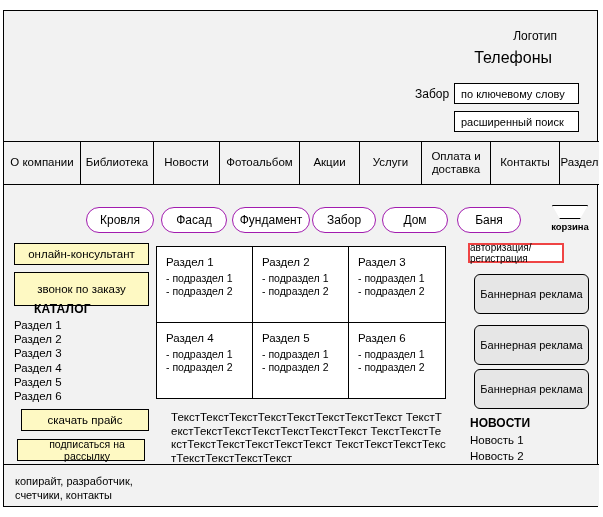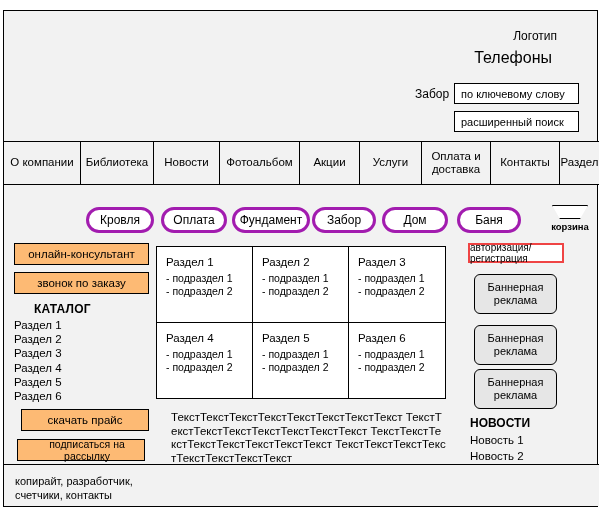--- a/index.html
+++ b/index.html
@@ -108,21 +108,21 @@
     left: 0;
     top: 174px;
     width: 595px;
     height: 56px;
   }
   .pill {
     position: absolute;
     top: 22px;
     height: 26px;
     background: #ffffff;
-    border: 3px solid #a21caf;
+    border: 1px solid #a21caf;
     border-radius: 13px;
     display: flex;
     align-items: center;
     justify-content: center;
     font-size: 12px;
     color: #000;
     box-sizing: border-box;
   }
   .cart-wrap {
     position: absolute;
@@ -150,32 +150,32 @@
     top: 16px;
     width: 56px;
     text-align: center;
     font-size: 9.5px;
     color: #000;
   }
 
   
   .boxlabel {
     position: absolute;
-    background: #fdba74;
+    background: #fef9c3;
     border: 1px solid #000;
     box-sizing: border-box;
     display: flex;
     align-items: center;
     justify-content: center;
     font-size: 11px;
     color: #000;
     text-align: center;
   }
   .lb-consultant { left: 10px; top: 232px; width: 135px; height: 22px; font-size: 11.5px; }
-  .lb-callorder  { left: 10px; top: 261px; width: 135px; height: 22px; font-size: 11.5px; }
+  .lb-callorder  { left: 10px; top: 261px; width: 135px; height: 34px; font-size: 11.5px; }
   .lb-price      { left: 17px; top: 398px; width: 128px; height: 22px; font-size: 11.5px; }
   .lb-subscribe  { left: 13px; top: 428px; width: 128px; height: 22px; font-size: 10.5px; padding-left: 12px; }
 
   .catalog-title {
     position: absolute;
     left: 10px;
     top: 291px;
     font-size: 12px;
     font-weight: bold;
     color: #000;
@@ -241,21 +241,21 @@
     box-sizing: border-box;
     display: flex;
     align-items: center;
     justify-content: center;
     font-size: 10px;
     color: #000;
   }
   .banner {
     position: absolute;
     left: 470px;
-    width: 83px;
+    width: 115px;
     height: 40px;
     background: #e6e6e6;
     border: 1px solid #000;
     border-radius: 6px;
     box-sizing: border-box;
     display: flex;
     align-items: center;
     justify-content: center;
     text-align: center;
     font-size: 11px;
@@ -324,21 +324,21 @@
       <div class="nav-item" style="width:80px">Фотоальбом</div>
       <div class="nav-item" style="width:60px">Акции</div>
       <div class="nav-item" style="width:62px">Услуги</div>
       <div class="nav-item" style="width:69px">Оплата и доставка</div>
       <div class="nav-item" style="width:69px">Контакты</div>
       <div class="nav-item" style="width:39px">Раздел</div>
     </div>
 
     <div class="pill-row">
       <div class="pill" style="left:82px;width:68px">Кровля</div>
-      <div class="pill" style="left:157px;width:66px">Оплата</div>
+      <div class="pill" style="left:157px;width:66px">Фасад</div>
       <div class="pill" style="left:228px;width:78px">Фундамент</div>
       <div class="pill" style="left:308px;width:64px">Забор</div>
       <div class="pill" style="left:378px;width:66px">Дом</div>
       <div class="pill" style="left:453px;width:64px">Баня</div>
 
       <div class="cart-wrap">
         <div class="cart-icon"></div>
         <div class="cart-label">корзина</div>
       </div>
     </div>

